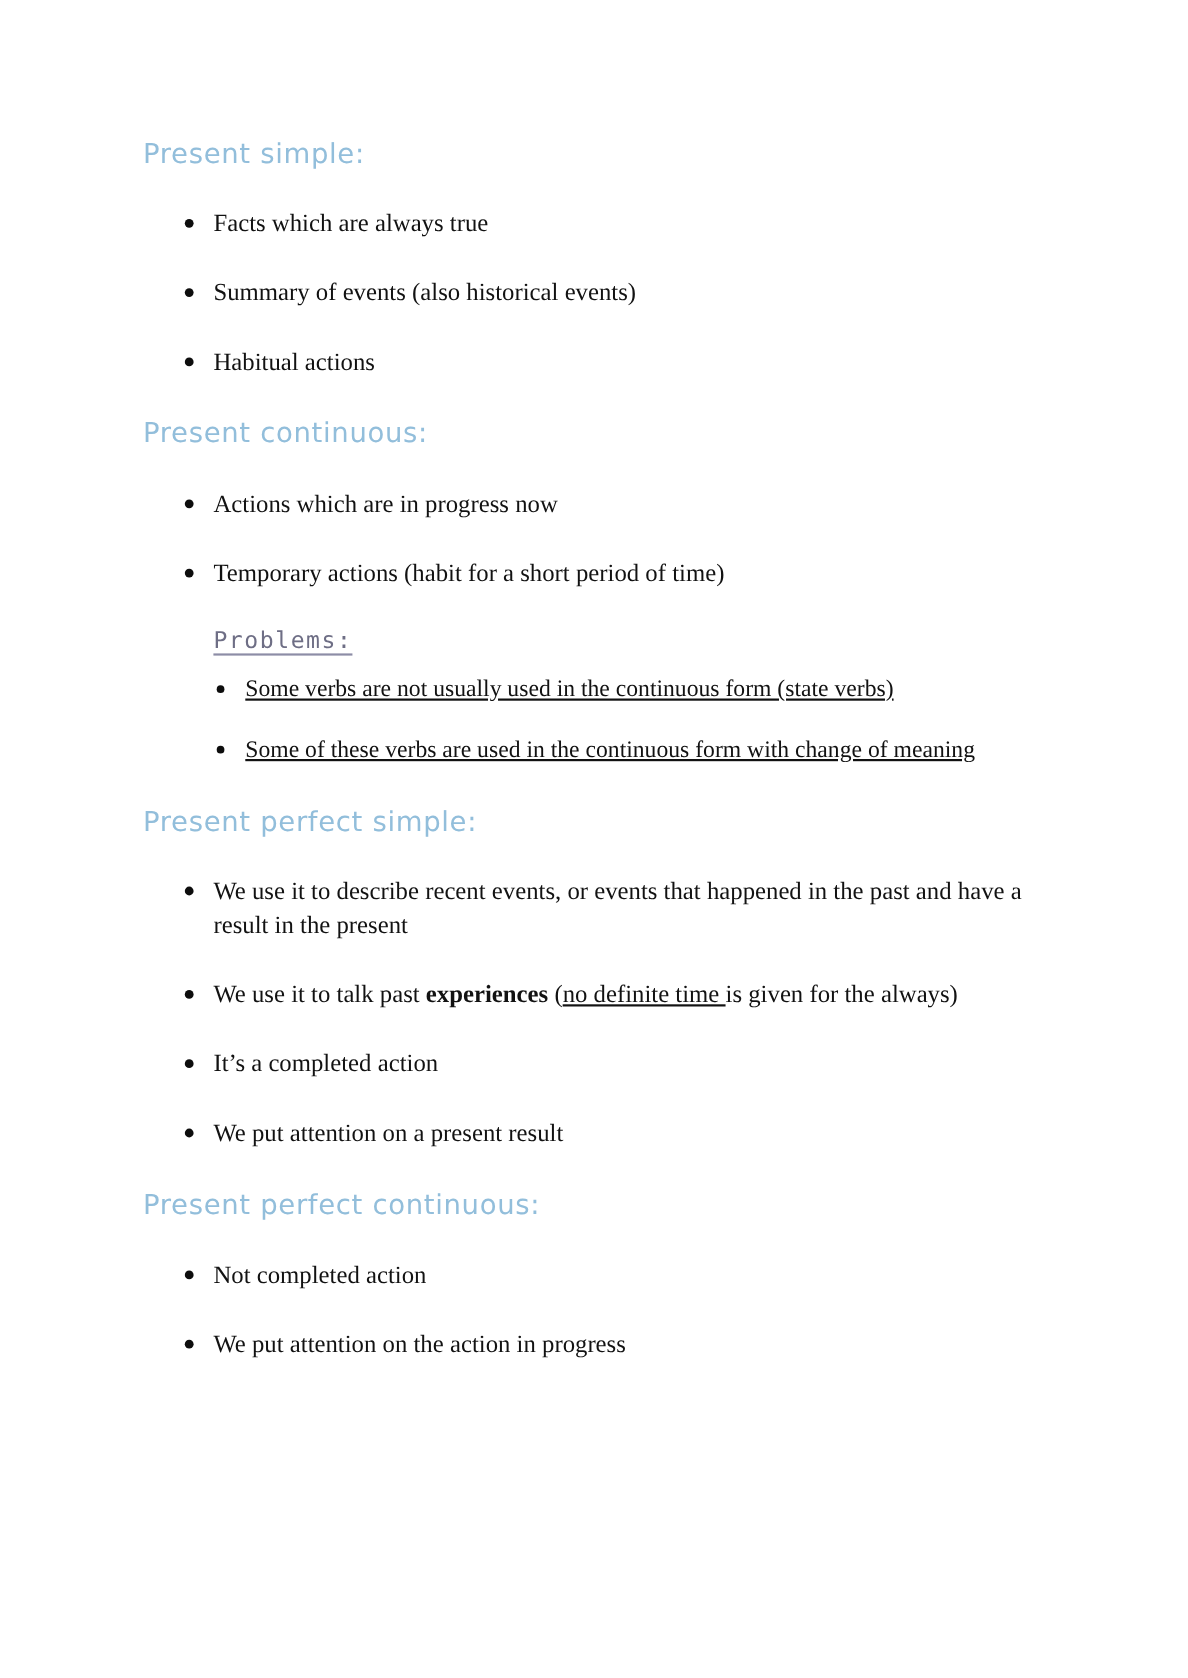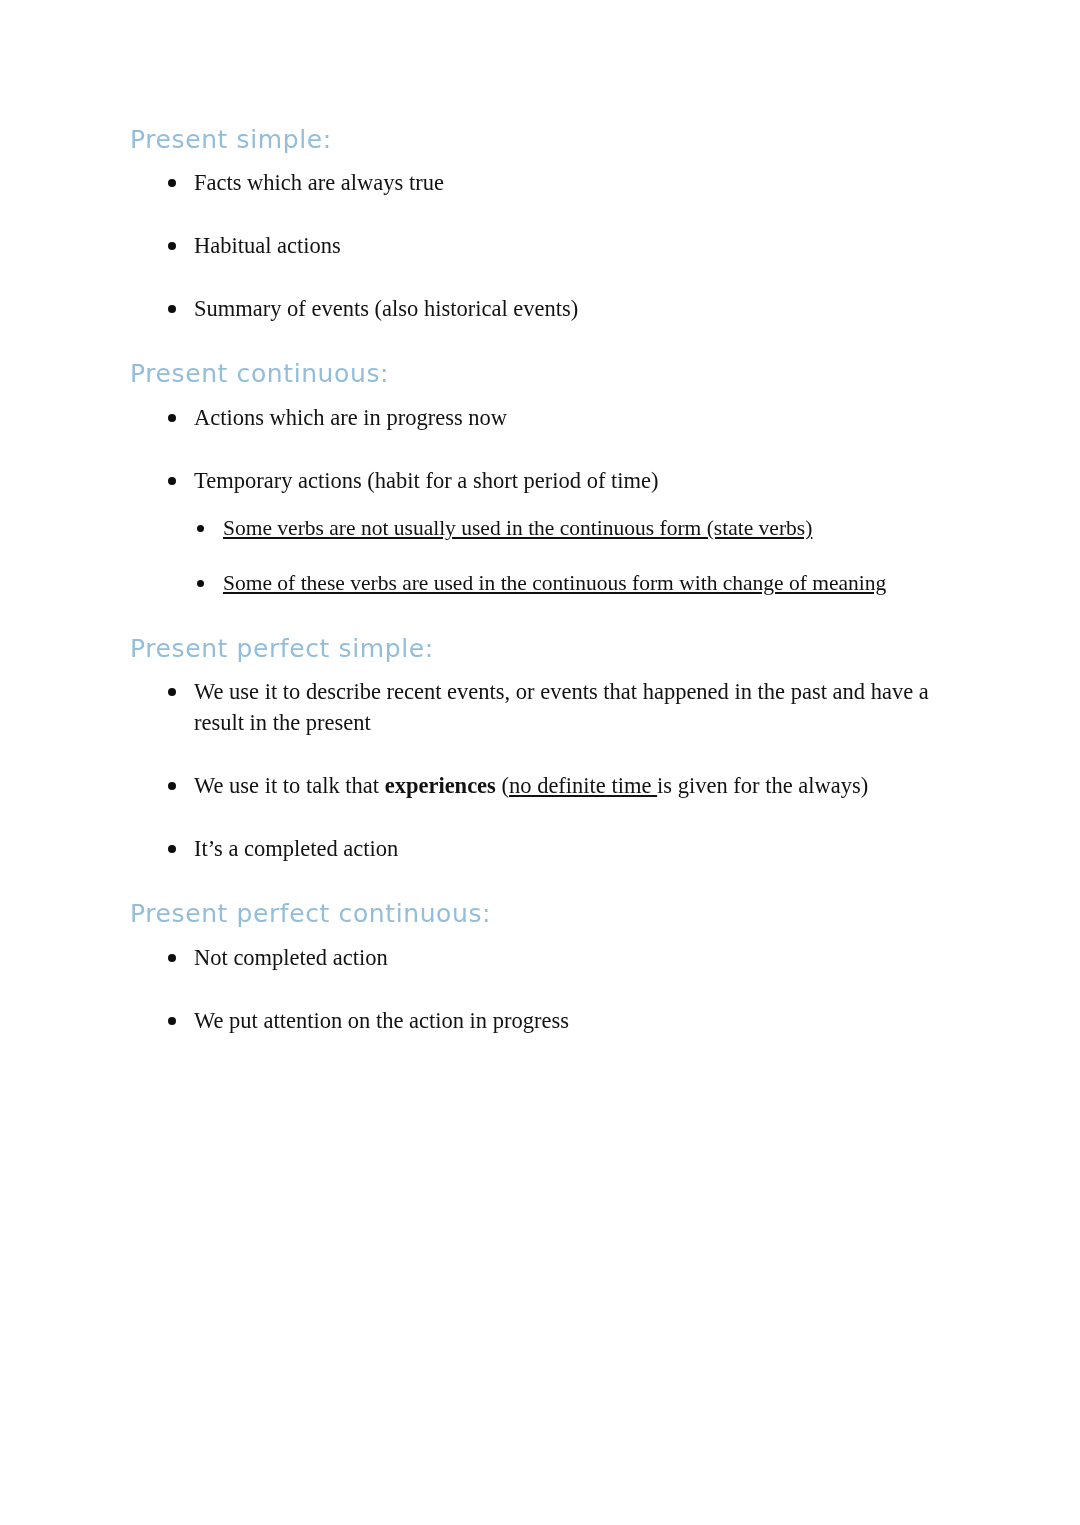--- a/index.html
+++ b/index.html
@@ -44,21 +44,21 @@
     margin-top: 34px;
   }
 
   
   ul.bullets {
     list-style: none;
     margin: 0;
     padding: 0;
   }
   ul.bullets.level1 {
-    margin-top: 12px;
+    margin-top: 32px;
     padding-left: 38px;
     font-family: Liberation Serif, serif;
   }
   ul.bullets.level2 {
     margin-top: 18px;
     padding-left: 67px;
     text-decoration: underline;
   }
 
   li.bullet {
@@ -124,61 +124,67 @@
 
 <div class="page">
 
   <div class="section">
     <h2 class="section-heading">Present simple:</h2>
     <ul class="bullets level1">
       <li class="bullet">
         <span class="bullet-text">Facts which are always true</span>
       </li>
       <li class="bullet">
-        <span class="bullet-text">Habitual actions</span>
+        <span class="bullet-text">Summary of events (also historical events)</span>
       </li>
       <li class="bullet">
-        <span class="bullet-text">Summary of events (also historical events)</span>
+        <span class="bullet-text">Habitual actions</span>
       </li>
     </ul>
   </div>
 
   <div class="section">
     <h2 class="section-heading">Present continuous:</h2>
     <ul class="bullets level1">
       <li class="bullet">
         <span class="bullet-text">Actions which are in progress now</span>
       </li>
       <li class="bullet">
         <span class="bullet-text">Temporary actions (habit for a short period of time)</span>
       </li>
     </ul>
 
+    <div class="subheading-wrap">
+      <span class="subheading">Problems:</span>
+    </div>
 
     <ul class="bullets level2">
       <li class="bullet">
         <span class="bullet-text">Some verbs are not usually used in the continuous form (state verbs)</span>
       </li>
       <li class="bullet">
         <span class="bullet-text">Some of these verbs are used in the continuous form with change of meaning</span>
       </li>
     </ul>
   </div>
 
   <div class="section">
     <h2 class="section-heading">Present perfect simple:</h2>
     <ul class="bullets level1">
       <li class="bullet">
         <span class="bullet-text">We use it to describe recent events, or events that happened in the past and have a result in the present</span>
       </li>
       <li class="bullet">
-        <span class="bullet-text"><span>We use it to talk that </span><span class="b">experiences</span><span> (</span><span class="u">no definite time </span><span>is given for the always)</span></span>
+        <span class="bullet-text"><span>We use it to talk past </span><span class="b">experiences</span><span> (</span><span class="u">no definite time </span><span>is given for the always)</span></span>
       </li>
       <li class="bullet">
         <span class="bullet-text">It’s a completed action</span>
+      </li>
+      <li class="bullet">
+        <span class="bullet-text">We put attention on a present result</span>
       </li>
     </ul>
   </div>
 
   <div class="section">
     <h2 class="section-heading">Present perfect continuous:</h2>
     <ul class="bullets level1">
       <li class="bullet">
         <span class="bullet-text">Not completed action</span>
       </li>

